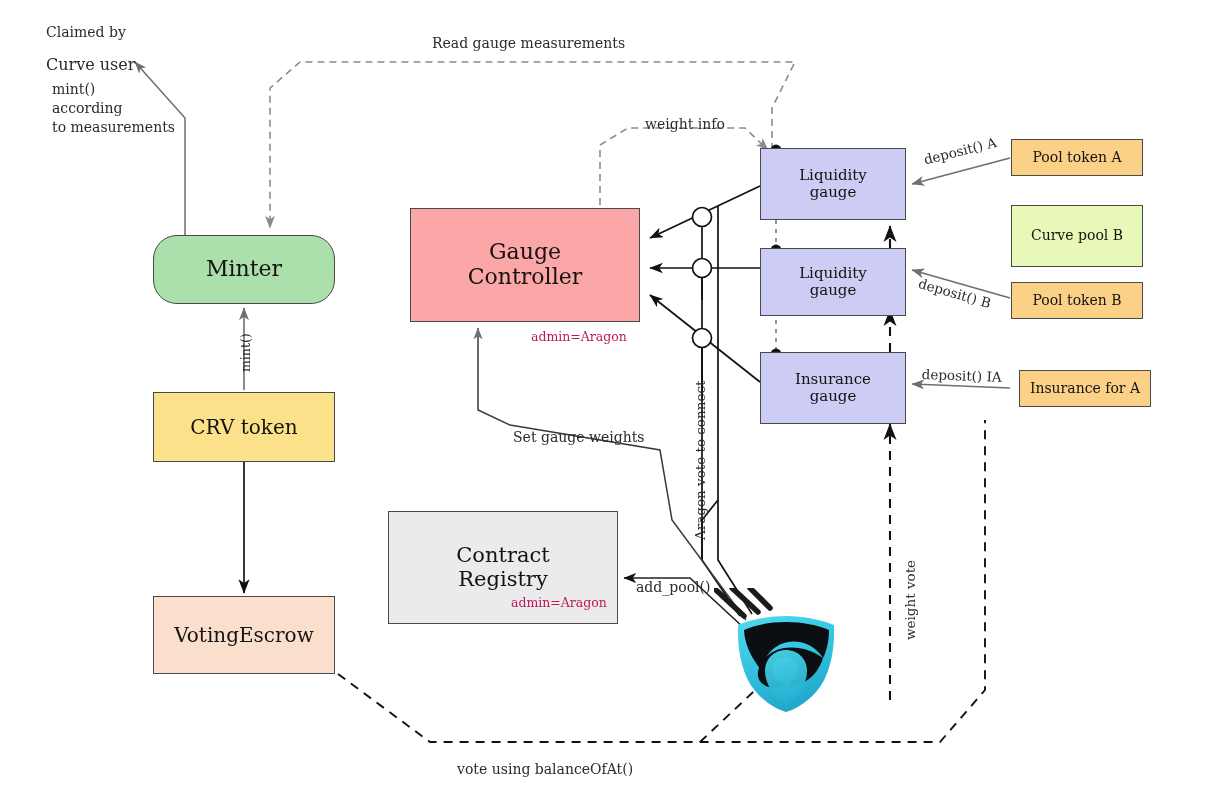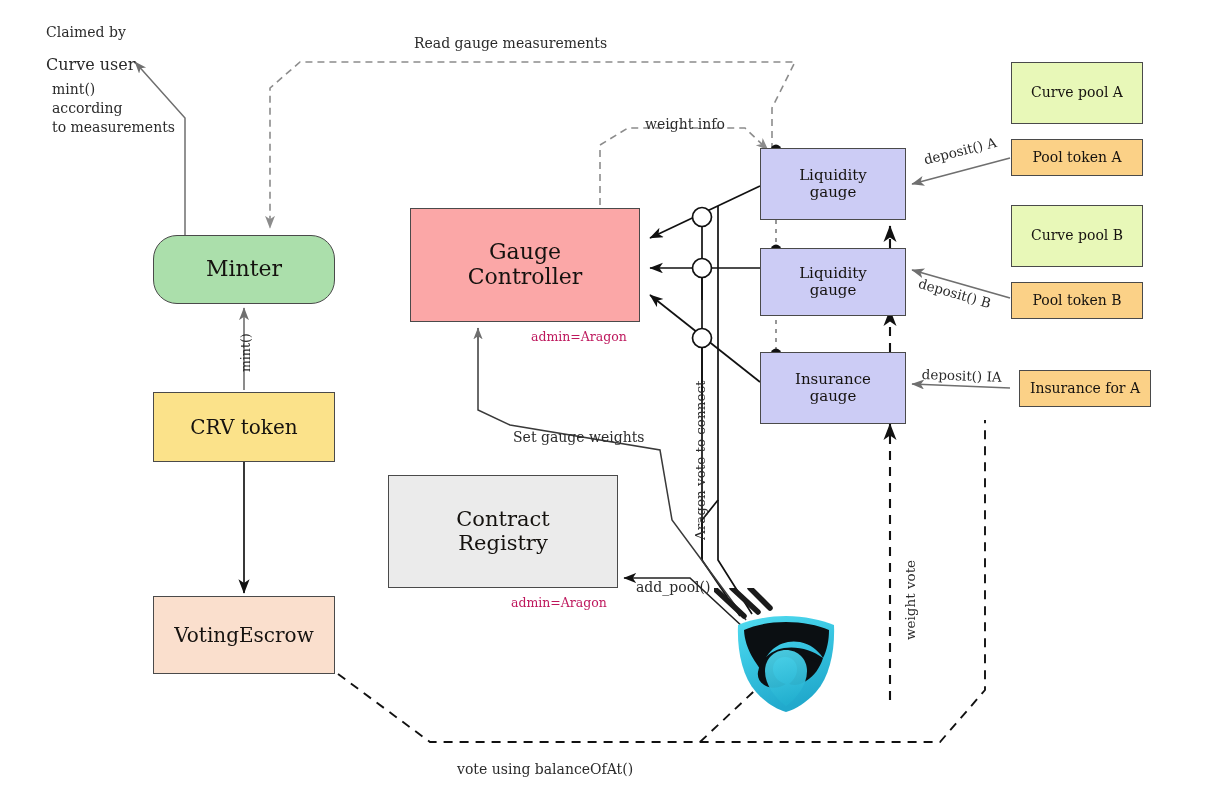--- a/index.html
+++ b/index.html
@@ -22,21 +22,21 @@
     text-align:center;
     line-height:1.12;
     color:#15120f;
   }
   .node span{display:block;}
 
   .n-minter      {background:#abdfab;}
   .n-crv         {background:#fbe28a;}
   .n-ve          {background:#fadfcd;}
   .n-gc          {background:#fba7a7;}
-  .n-registry    {background:#ebebeb;}
+  .n-registry    {background:#ebebeb;margin-top:36px;}
   .n-gauge       {background:#ccccf5;}
   .n-pool        {background:#e8f8b8;}
   .n-token       {background:#fbd187;}
 
   .lbl{
     position:absolute;
     font-family:"DejaVu Serif","Liberation Serif",serif;
     color:#2b2b2b;
     white-space:pre;
     line-height:1.3;
@@ -183,23 +183,20 @@
   <div class="node n-gauge" style="left:760px;top:248px;width:146px;height:68px;font-size:15px;flex-direction:column;">
     <span>Liquidity</span>
     <span>gauge</span>
   </div>
 
   <div class="node n-gauge" style="left:760px;top:352px;width:146px;height:72px;font-size:15px;flex-direction:column;">
     <span>Insurance</span>
     <span>gauge</span>
   </div>
 
-  <div class="node n-pool" style="left:1011px;top:62px;width:132px;height:62px;font-size:14px;">
-    <span>Curve pool A</span>
-  </div>
   <div class="node n-pool" style="left:1011px;top:205px;width:132px;height:62px;font-size:14px;">
     <span>Curve pool B</span>
   </div>
 
   <div class="node n-token" style="left:1011px;top:139px;width:132px;height:37px;font-size:14px;">
     <span>Pool token A</span>
   </div>
   <div class="node n-token" style="left:1011px;top:282px;width:132px;height:37px;font-size:14px;">
     <span>Pool token B</span>
   </div>
@@ -210,21 +207,21 @@
 
   <div class="lbl" style="left:46px;top:23px;font-size:14px;">Claimed by</div>
   <div class="lbl" style="left:46px;top:55px;font-size:16px;">Curve user</div>
 
   <div class="lbl" style="left:52px;top:80px;font-size:14px;">mint()</div>
   <div class="lbl" style="left:52px;top:99px;font-size:14px;">according</div>
   <div class="lbl" style="left:52px;top:118px;font-size:14px;">to measurements</div>
 
   <div class="lbl rot90" style="left:238px;top:372px;font-size:12.5px;transform:rotate(-90deg);transform-origin:left top;">mint()</div>
 
-  <div class="lbl" style="left:414px;top:34px;font-size:14px;">Read gauge measurements</div>
+  <div class="lbl" style="left:432px;top:34px;font-size:14px;">Read gauge measurements</div>
 
   <div class="lbl" style="left:645px;top:115px;font-size:14px;">weight info</div>
 
   <div class="lbl" style="left:513px;top:415px;font-size:14px;margin-top:13px;">Set gauge weights</div>
 
   <div class="lbl" style="left:636px;top:578px;font-size:14px;">add_pool()</div>
 
   <div class="lbl rot90" style="left:692px;top:540px;font-size:13.5px;transform:rotate(-90deg);transform-origin:left top;">Aragon vote to connect</div>
 
   <div class="lbl rot90" style="left:902px;top:640px;font-size:13.5px;transform:rotate(-90deg);transform-origin:left top;">weight vote</div>

